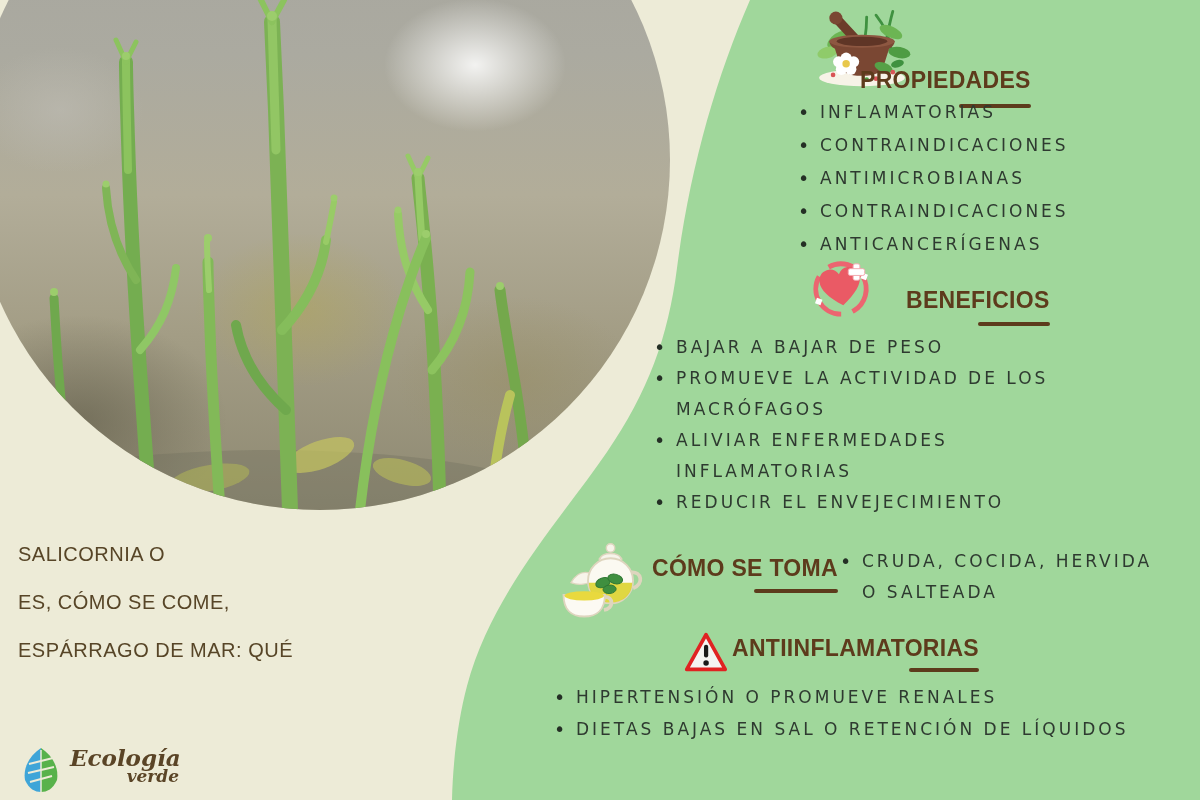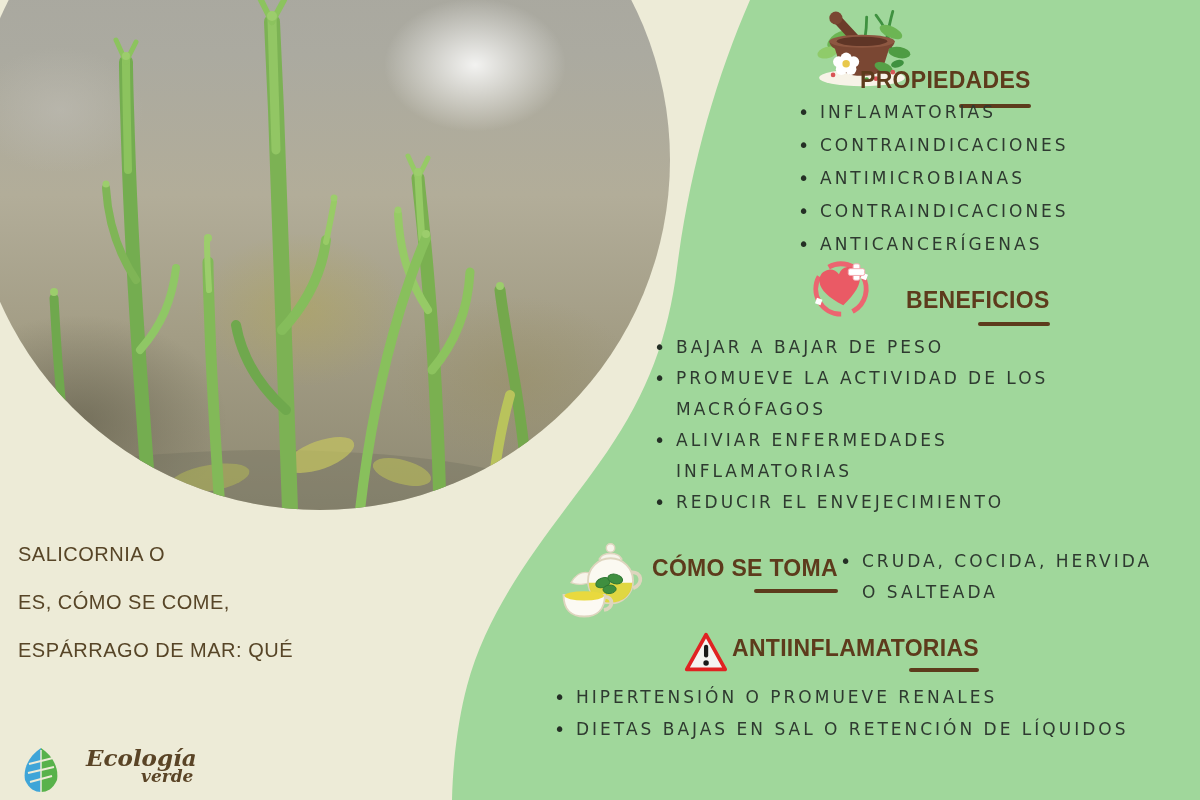--- a/index.html
+++ b/index.html
@@ -27,21 +27,21 @@
   }
   .plant{position:absolute; inset:0;}
   
   .title{
     position:absolute; left:18px; top:530px; z-index:2; width:470px;
     font-size:20px; font-weight:normal; letter-spacing:.5px;
     line-height:48px; color:#574527;
   }
   
   .logo{position:absolute; left:20px; top:746px; z-index:2; display:flex; align-items:flex-start;}
-  .logo-text{position:relative; margin-left:24px; color:#5a4426; font-family:"DejaVu Serif", serif; font-style:italic; font-weight:bold;}
+  .logo-text{position:relative; margin-left:8px; color:#5a4426; font-family:"DejaVu Serif", serif; font-style:italic; font-weight:bold;text-align:center;}
   .logo-top{font-size:23px; line-height:23px; display:block;}
   .logo-bottom{font-size:17px; line-height:19px; display:block; margin-left:55px; margin-top:-2px;}
   
   .sec-label{position:absolute; z-index:2; color:#5d3b1c; font-weight:bold; font-size:23px; line-height:24px; letter-spacing:.3px;}
   .rule{height:4px; background:#5d3b1c; border-radius:2px; margin-left:auto;}
   
   .ilist{position:absolute; z-index:2; margin:0; padding:0; list-style:none;
          color:#2e3a30; font-family:"DejaVu Sans", sans-serif; font-size:17px; letter-spacing:3px;}
   .ilist li{display:flex; align-items:flex-start;}
   .ilist .bullet{flex:0 0 auto; width:22px; letter-spacing:0; color:#242f25; font-size:19px;}

